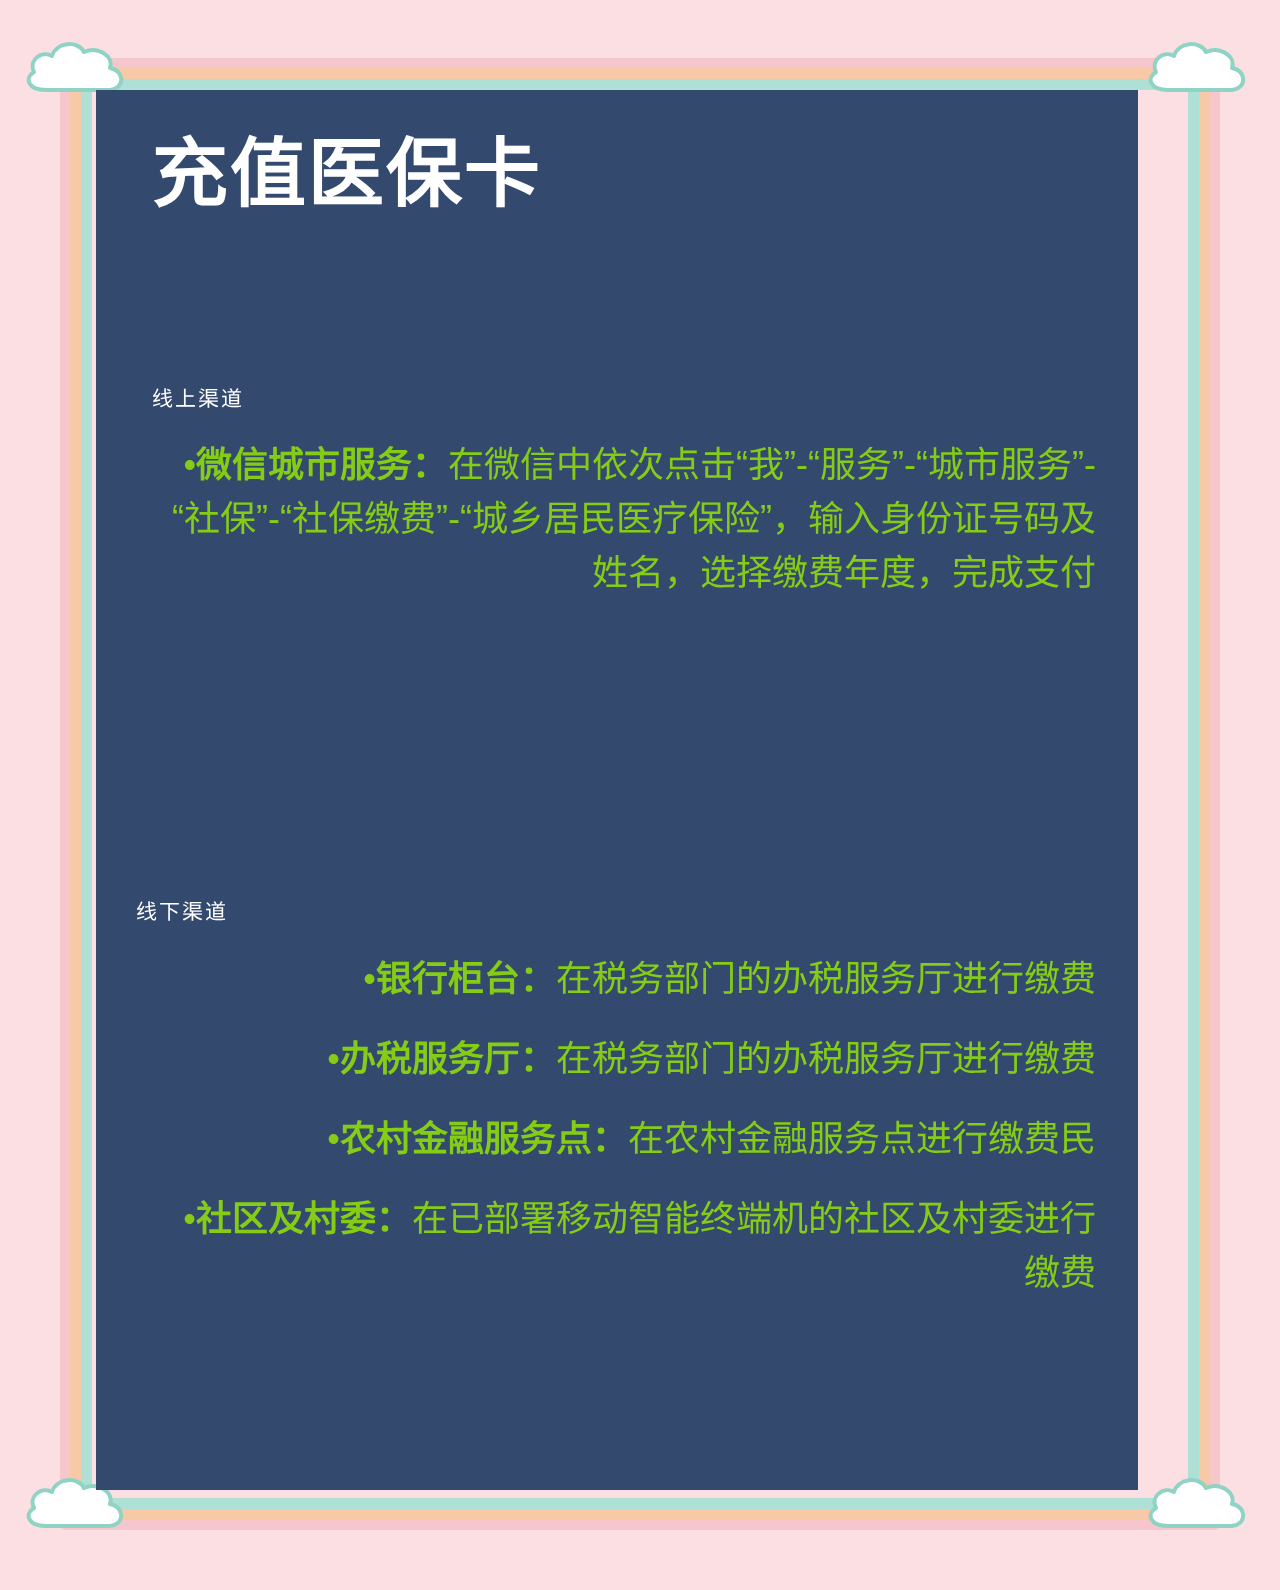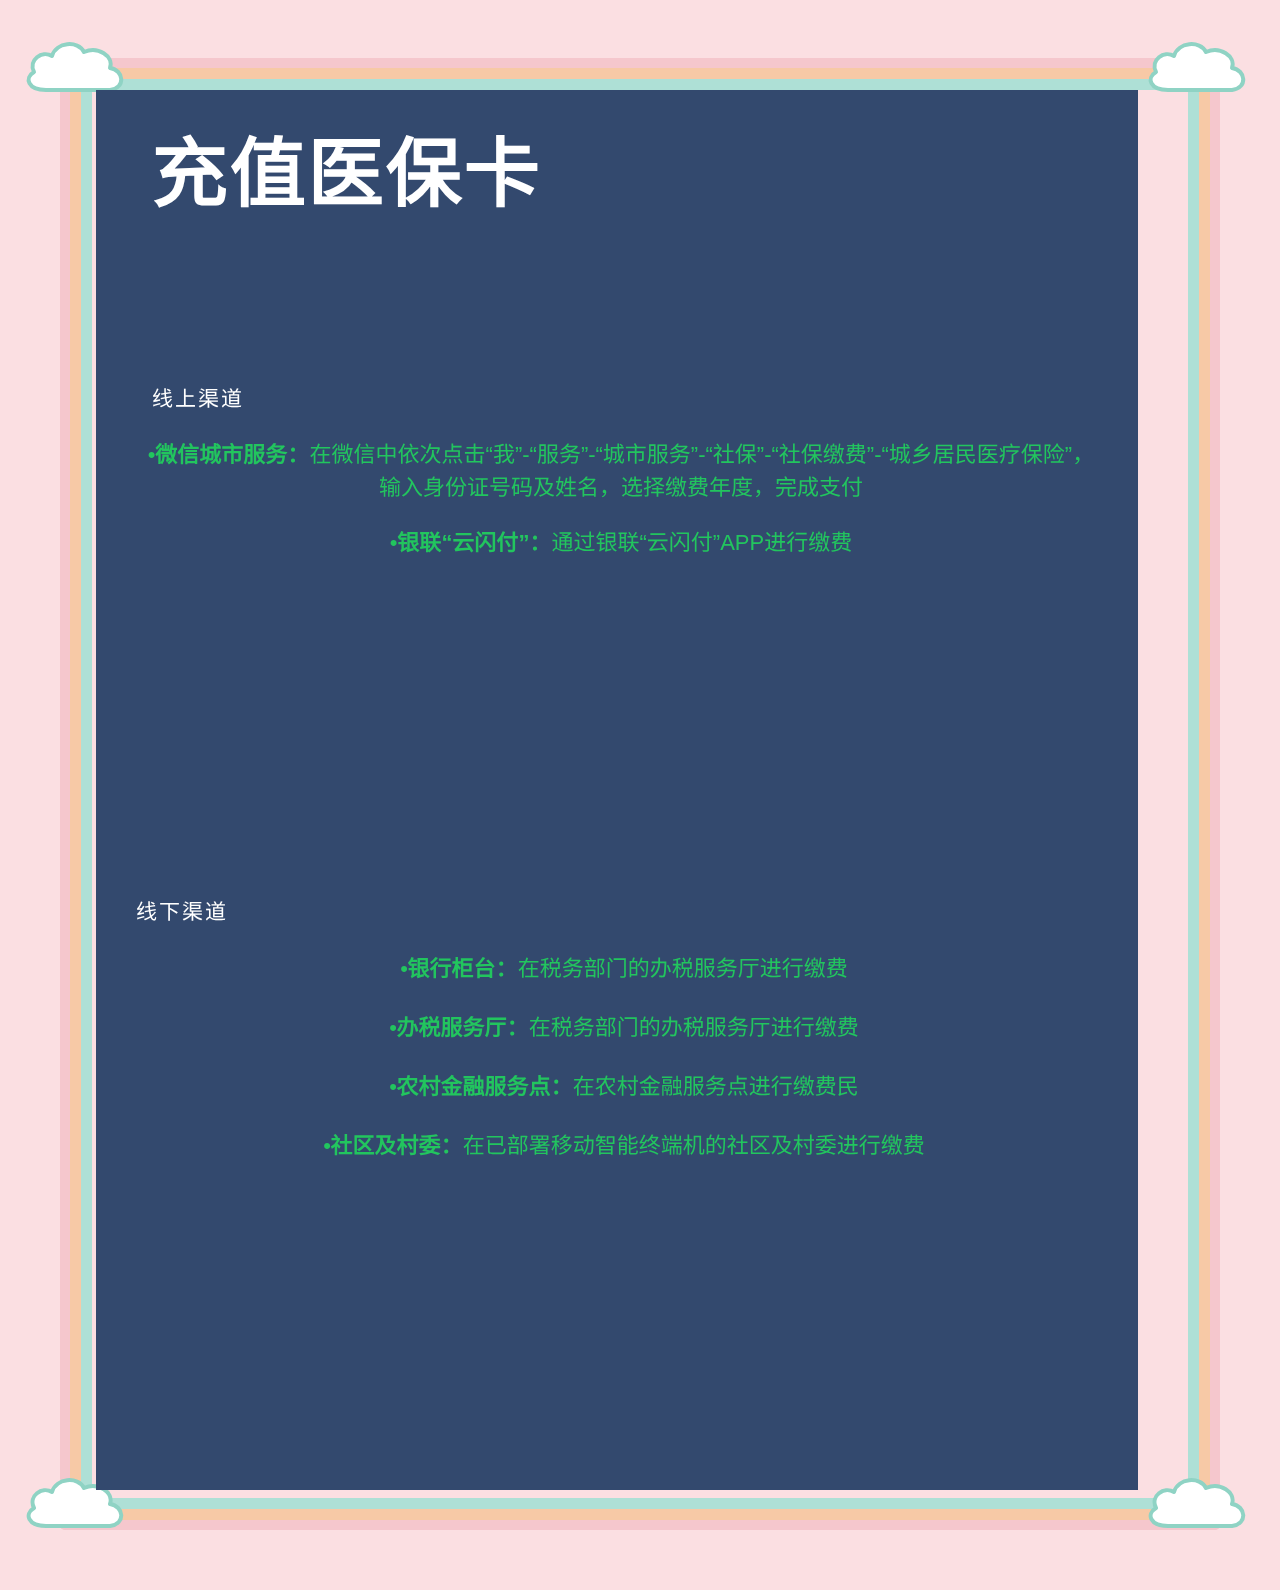--- a/index.html
+++ b/index.html
@@ -92,26 +92,26 @@
   .block {
     position: absolute;
     left: 50px;
     width: 950px;
     color: #ffffff;
   }
   .block-online  { top: 348px; }
   .block-offline { top: 862px; }
 
   .item {
-    font-size: 22px;
+    font-size: 36px;
     line-height: 1.5;
-    color: #22c55e;
+    color: #84cc16;
     margin-bottom: 22px;
     letter-spacing: 0px;
-    text-align: center;
+    text-align: right;
   }
   .item-offline {
     margin-bottom: 26px;
     padding-left: 6px;
   }
   .bullet {
     letter-spacing: 0;
   }
   .strong {
     font-weight: bold;
@@ -162,23 +162,20 @@
   <div class="card">
 
     <div class="title">充值医保卡</div>
 
     <div class="section-head section-head-online">线上渠道</div>
 
     <div class="block block-online">
       <div class="item">
         <span class="bullet">•</span><span class="strong">微信城市服务：</span><span>在微信中依次点击“我”-“服务”-“城市服务”-“社保”-“社保缴费”-“城乡居民医疗保险”，输入身份证号码及姓名，选择缴费年度，完成支付</span>
       </div>
-      <div class="item">
-        <span class="bullet">•</span><span class="strong">银联“云闪付”：</span><span>通过银联“云闪付”APP进行缴费</span>
-      </div>
     </div>
 
     <div class="section-head section-head-offline">线下渠道</div>
 
     <div class="block block-offline">
       <div class="item item-offline">
         <span class="bullet">•</span><span class="strong">银行柜台：</span><span>在税务部门的办税服务厅进行缴费</span>
       </div>
       <div class="item item-offline">
         <span class="bullet">•</span><span class="strong">办税服务厅：</span><span>在税务部门的办税服务厅进行缴费</span>

